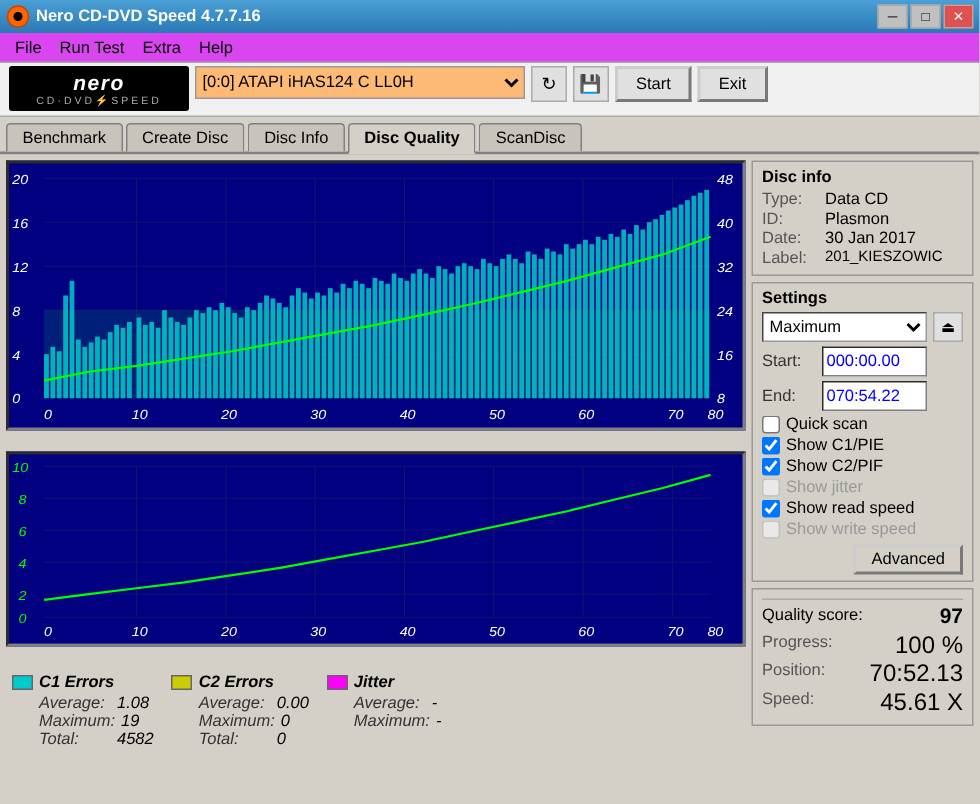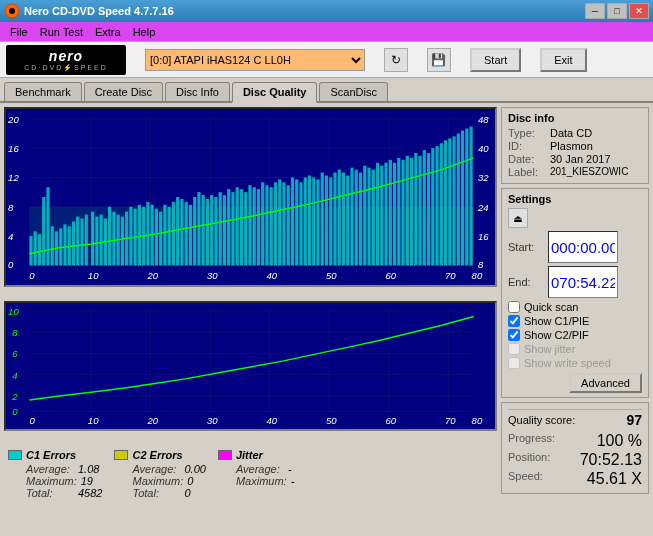--- a/index.html
+++ b/index.html
@@ -35,23 +35,22 @@
       padding: 0 4px;
       border-bottom: 1px solid #aaa;
     }
     .menu-item { padding: 2px 6px; font-size: 11px; cursor: pointer; }
 
     
     .toolbar {
       background: #f0f0f0;
       height: 36px;
       display: flex;
-      align-items: center;
       padding: 2px 6px;
-      gap: 19px;
+      gap: 4px;
       border-bottom: 1px solid #aaa;
     }
     .nero-logo {
       width: 120px;
       height: 30px;
       background: black;
       color: white;
       display: flex;
       flex-direction: column;
       align-items: center;
@@ -179,22 +178,22 @@
     }
     .settings-select {
       flex: 1;
       height: 20px;
       font-size: 11px;
       border: 1px inset #999;
       background: white;
     }
     .time-input {
       width: 70px;
-      height: 32px;
-      font-size: 15px;
+      height: 20px;
+      font-size: 11px;
       border: 1px inset #808080;
       background: white;
       color: blue;
       text-align: left;
       padding: 0 2px;
     }
     .settings-label { min-width: 36px; font-size: 11px; color: #333; }
 
     .checkbox-row {
       display: flex;
@@ -602,20 +601,23 @@
       </div>
       <div class="info-row">
         <span class="info-label">Label:</span>
         <span class="info-value" style="font-size:10px;">201_KIESZOWIC</span>
       </div>
     </div>
 
     <div class="sidebar-section">
       <div class="sidebar-title">Settings</div>
       <div class="settings-row">
+        <select class="settings-select">
+          <option>Maximum</option>
+        </select>
         <div class="toolbar-icon-btn" style="width:20px;height:20px;font-size:10px;">⏏</div>
       </div>
       <div class="settings-row">
         <span class="settings-label">Start:</span>
         <input type="text" class="time-input" value="000:00.00" style="">
       </div>
       <div class="settings-row">
         <span class="settings-label">End:</span>
         <input type="text" class="time-input" value="070:54.22" style="">
       </div>
@@ -628,20 +630,24 @@
         <input type="checkbox" checked="" style="">
         <span class="checkbox-label">Show C1/PIE</span>
       </div>
       <div class="checkbox-row">
         <input type="checkbox" checked="" style="">
         <span class="checkbox-label">Show C2/PIF</span>
       </div>
       <div class="checkbox-row">
         <input type="checkbox" disabled="" style="">
         <span class="checkbox-label disabled">Show jitter</span>
+      </div>
+      <div class="checkbox-row">
+        <input type="checkbox" checked="" style="">
+        <span class="checkbox-label">Show read speed</span>
       </div>
       <div class="checkbox-row">
         <input type="checkbox" disabled="" style="">
         <span class="checkbox-label disabled">Show write speed</span>
       </div>
 
       <div style="display:flex; justify-content:flex-end;">
         <button class="btn-advanced">Advanced</button>
       </div>
     </div>

